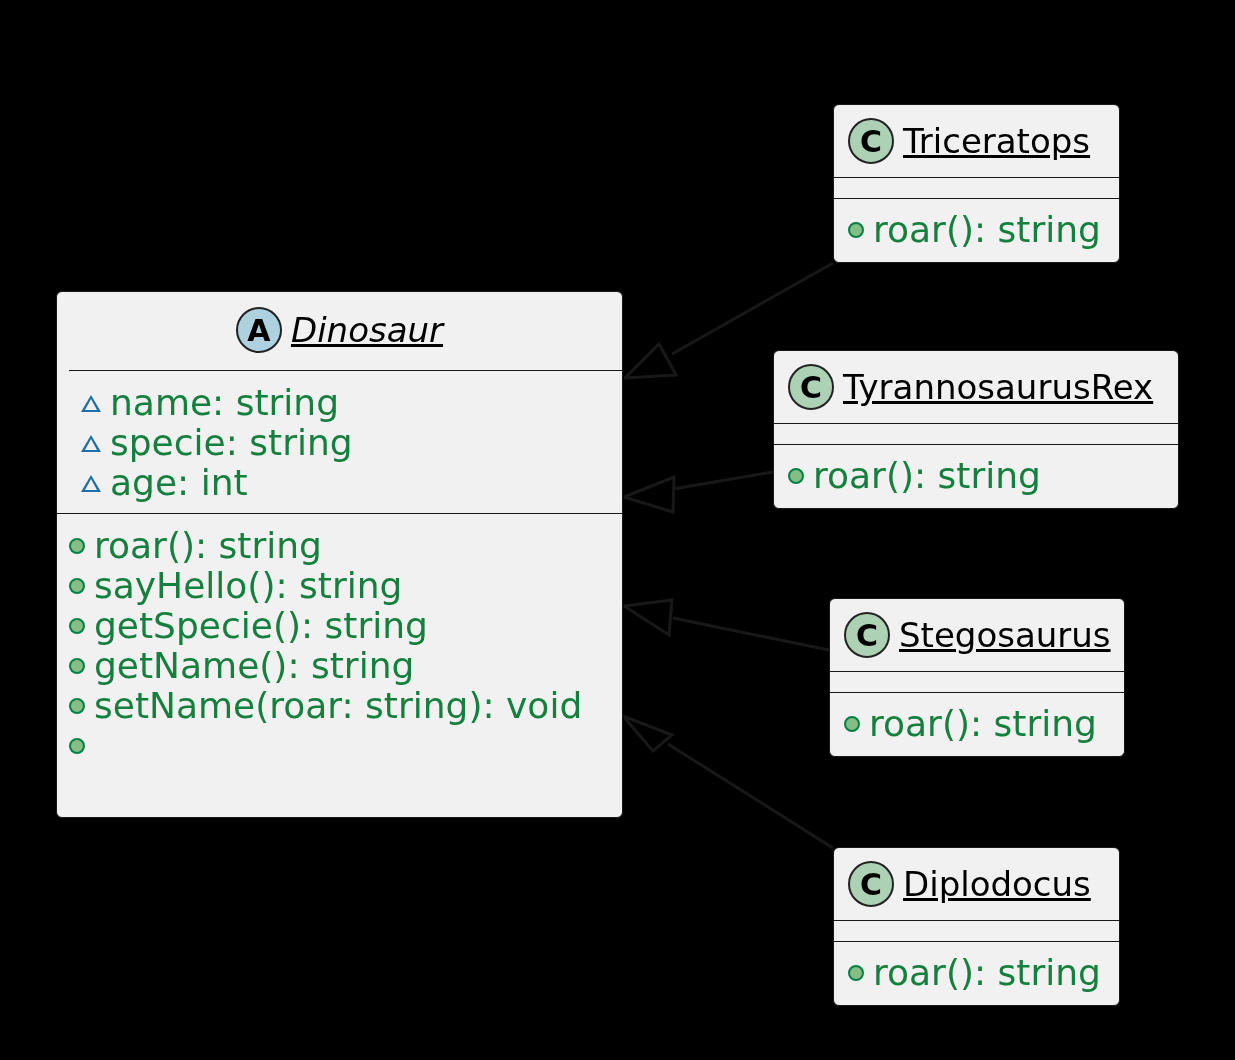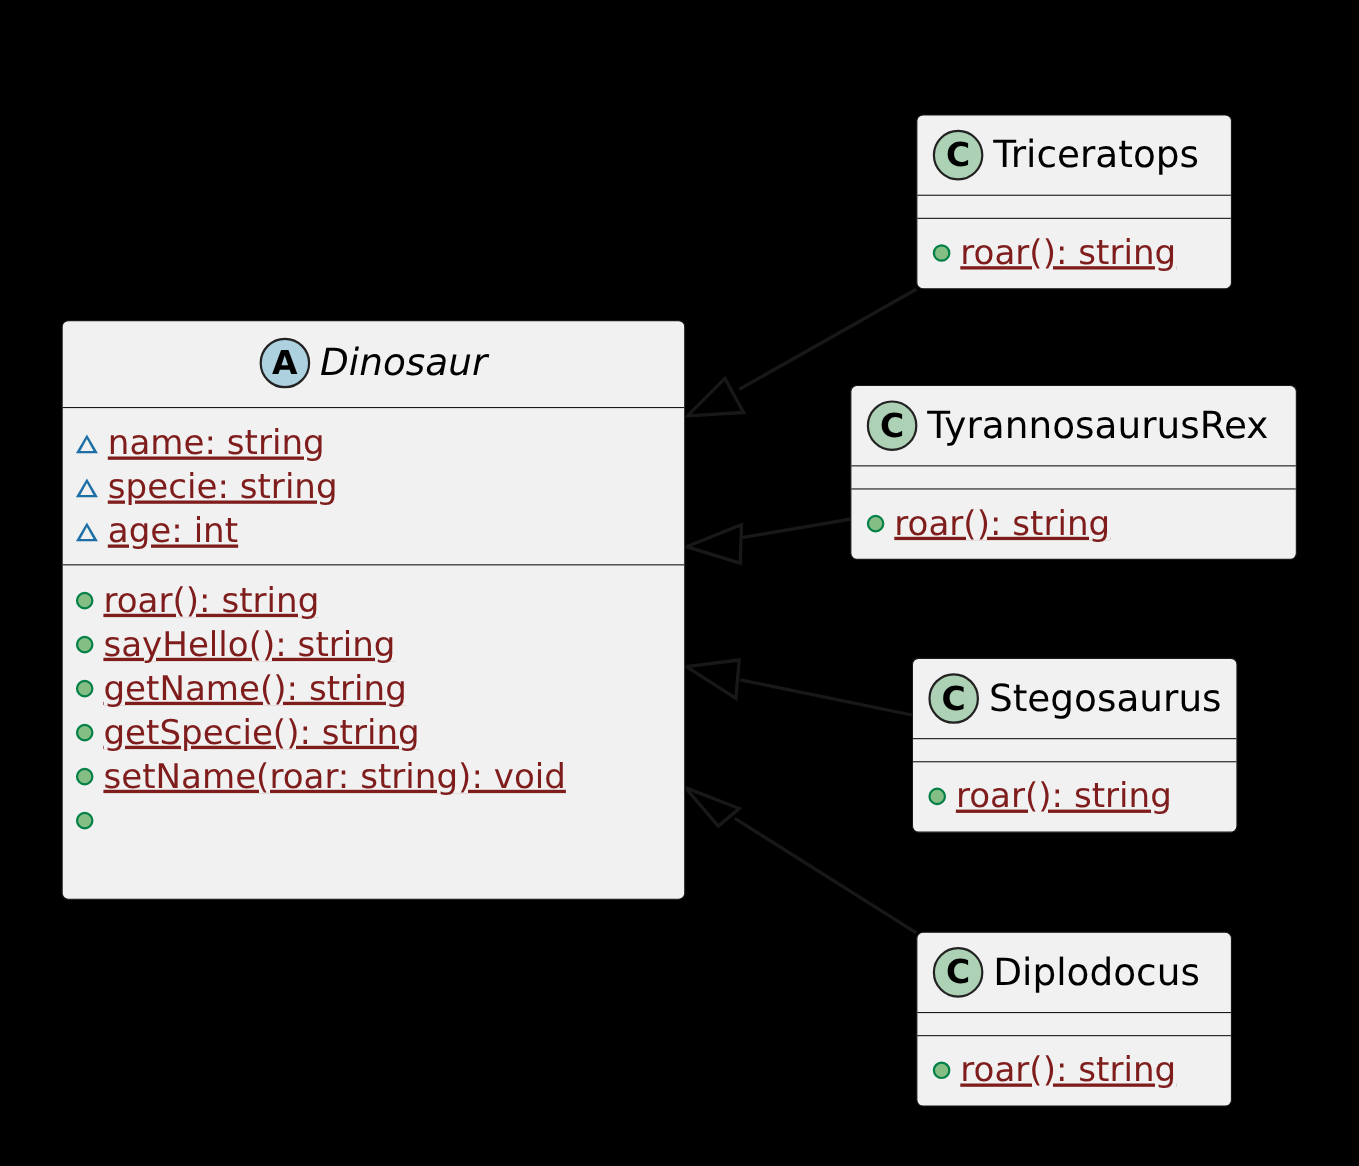--- a/index.html
+++ b/index.html
@@ -60,42 +60,42 @@
     box-sizing: border-box;
     flex: 0 0 auto;
   }
   .stereo-circle.abstract { background: #ADD1DF; }
   .stereo-circle.concrete { background: #ADD1B4; }
   .class-title {
     font-size: 34px;
     color: #000000;
     white-space: nowrap;
     line-height: 1;
+    text-decoration: underline;
   }
   .class-title.is-abstract {
     font-style: italic;
   }
   .compartment {
     border-top: 1px solid #181818;
     box-sizing: border-box;
   }
   .compartment.empty {
     height: 21px;
   }
   .member-row {
     display: flex;
     align-items: center;
     gap: 9px;
     white-space: nowrap;
   }
   .member-label {
-    font-size: 31px;
-    color: #7f1d1d;
+    font-size: 36px;
+    color: #15803d;
     line-height: 1;
-    text-decoration: underline;
   }
   
   .marker {
     flex: 0 0 auto;
     display: inline-block;
   }
   .marker-protected {
     width: 0;
     height: 0;
     border-left: 10px solid transparent;
@@ -130,21 +130,21 @@
     height: 16px;
     border-radius: 50%;
     background: #84BE84;
     border: 2px solid #038048;
     box-sizing: border-box;
   }
 
   
   #class-dinosaur { left: 56px; top: 291px; width: 567px; height: 527px; }
   #class-dinosaur .class-header { height: 78px; padding-bottom: 2px; }
-  #class-dinosaur .attrs { padding: 12px 0 10px 12px; }
+  #class-dinosaur .attrs { padding: 12px 0 10px 12px; margin-left: 12px; }
   #class-dinosaur .attrs .member-row { height: 40px; }
   #class-dinosaur .methods { padding: 12px 0 12px 12px; }
   #class-dinosaur .methods .member-row { height: 40px; }
 
   
   .uml-class.subclass .class-header { height: 72px; justify-content: flex-start; padding-left: 14px; }
   .uml-class.subclass .methods { padding: 10px 0 10px 14px; }
   .uml-class.subclass .methods .member-row { height: 42px; }
 
   #class-triceratops      { left: 833px; top: 104px;  width: 287px; height: 159px; }
@@ -205,28 +205,28 @@
       <div class="member-row">
         <span class="marker marker-public"></span>
         <span class="member-label">roar(): string</span>
       </div>
       <div class="member-row">
         <span class="marker marker-public"></span>
         <span class="member-label">sayHello(): string</span>
       </div>
       <div class="member-row">
         <span class="marker marker-public"></span>
+        <span class="member-label">getSpecie(): string</span>
+      </div>
+      <div class="member-row">
+        <span class="marker marker-public"></span>
         <span class="member-label">getName(): string</span>
       </div>
       <div class="member-row">
         <span class="marker marker-public"></span>
-        <span class="member-label">getSpecie(): string</span>
-      </div>
-      <div class="member-row">
-        <span class="marker marker-public"></span>
         <span class="member-label">setName(roar: string): void</span>
       </div>
       <div class="member-row">
         <span class="marker marker-public"></span>
       </div>
     </div>
   </div>
 
   <div class="uml-class subclass" id="class-triceratops">
     <div class="class-header">

